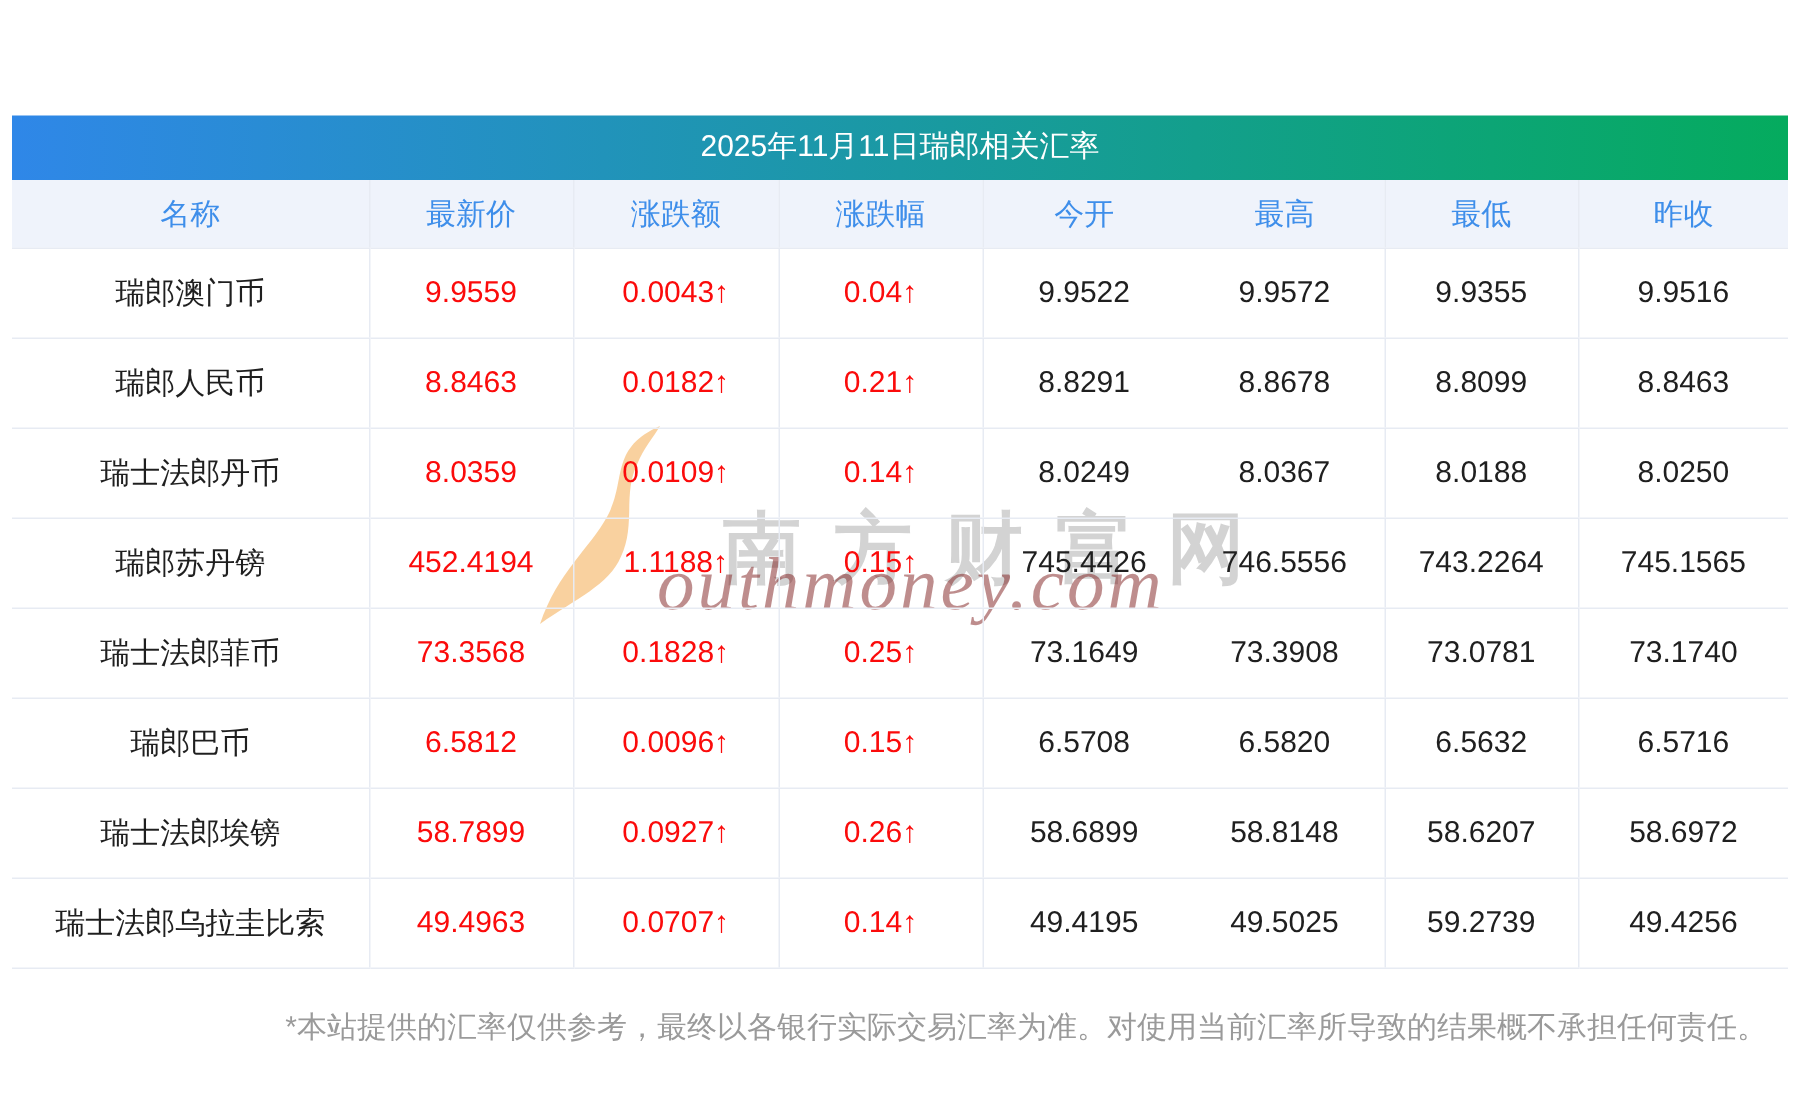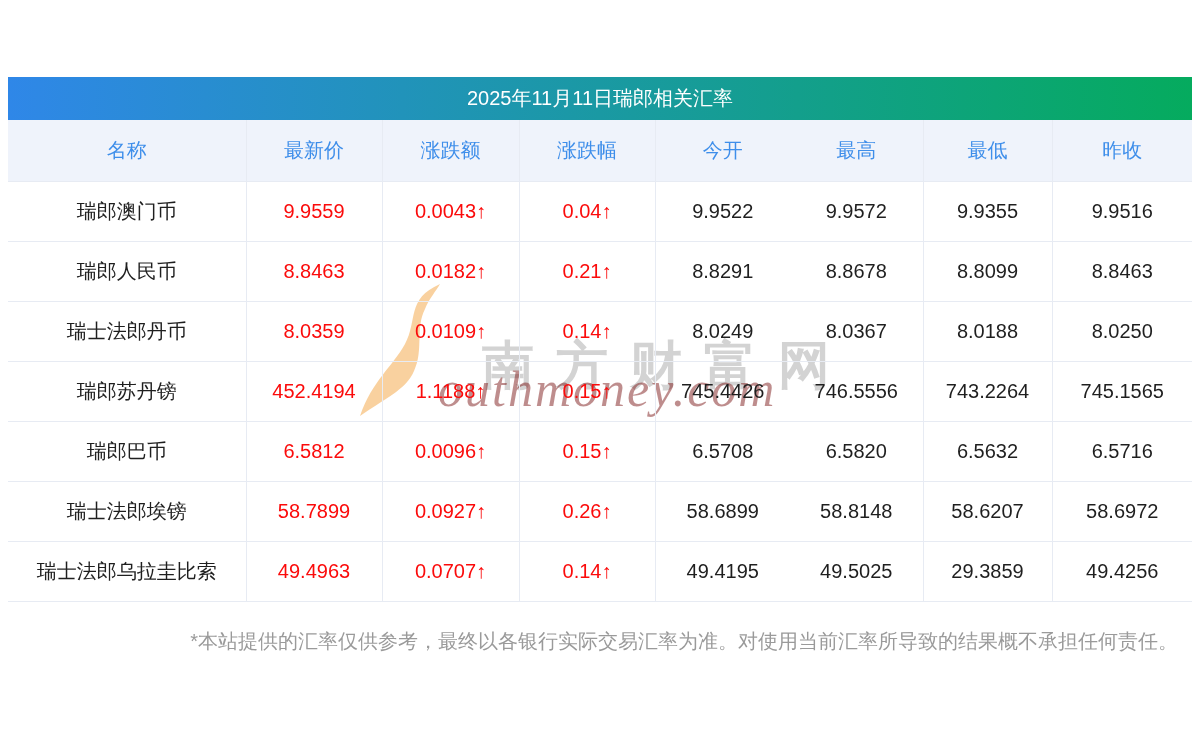--- a/index.html
+++ b/index.html
@@ -22,21 +22,21 @@
   .wm-swoosh{position:absolute;left:8px;top:4px;width:84px;height:132px;}
   .wm-cn{position:absolute;left:130px;top:16px;font-size:52px;font-weight:bold;letter-spacing:22px;
          color:#9e9e9e;opacity:.45;font-family:"Liberation Serif",serif;white-space:nowrap;margin-top:35px;}
   .wm-en{position:absolute;left:86px;top:80px;font-size:50px;font-style:italic;letter-spacing:2px;
          color:#7f1d1d;opacity:.5;font-family:"Liberation Serif",serif;white-space:nowrap;}
 
   .table-wrap{position:absolute;left:8px;top:35px;width:1184px;z-index:1;}
   .title-bar{height:43px;line-height:43px;text-align:center;color:#ffffff;font-size:20px;
              background:linear-gradient(90deg,var(--gradient_left) 0%,var(--gradient_right) 100%);margin-top:42px;}
   table{width:100%;border-collapse:collapse;table-layout:fixed;}
-  th{height:61px;background:var(--header_bg);color:var(--header_text);font-size:20px;font-weight:normal;
+  th{height:45px;background:var(--header_bg);color:var(--header_text);font-size:20px;font-weight:normal;
      text-align:center;border-bottom:1px solid var(--border);}
   td{height:60px;background:transparent;color:var(--body_text);font-size:20px;text-align:center;
      border-bottom:1px solid var(--border);white-space:nowrap;}
   .bl{border-left:1px solid var(--border);}
   td.red{color:var(--up_red);}
   .footer{margin:22px auto 0;width:1156px;text-align:right;font-size:20px;line-height:35px;
           color:var(--footer_text);}
 </style>
 </head>
 <body>
@@ -112,20 +112,30 @@
           <td>瑞郎苏丹镑</td>
           <td class="bl red">452.4194</td>
           <td class="bl red">1.1188↑</td>
           <td class="bl red">0.15↑</td>
           <td class="bl">745.4426</td>
           <td>746.5556</td>
           <td class="bl">743.2264</td>
           <td class="bl">745.1565</td>
         </tr>
         <tr>
+          <td>瑞士法郎菲币</td>
+          <td class="bl red">73.3568</td>
+          <td class="bl red">0.1828↑</td>
+          <td class="bl red">0.25↑</td>
+          <td class="bl">73.1649</td>
+          <td>73.3908</td>
+          <td class="bl">73.0781</td>
+          <td class="bl">73.1740</td>
+        </tr>
+        <tr>
           <td>瑞郎巴币</td>
           <td class="bl red">6.5812</td>
           <td class="bl red">0.0096↑</td>
           <td class="bl red">0.15↑</td>
           <td class="bl">6.5708</td>
           <td>6.5820</td>
           <td class="bl">6.5632</td>
           <td class="bl">6.5716</td>
         </tr>
         <tr>
@@ -138,21 +148,21 @@
           <td class="bl">58.6207</td>
           <td class="bl">58.6972</td>
         </tr>
         <tr>
           <td>瑞士法郎乌拉圭比索</td>
           <td class="bl red">49.4963</td>
           <td class="bl red">0.0707↑</td>
           <td class="bl red">0.14↑</td>
           <td class="bl">49.4195</td>
           <td>49.5025</td>
-          <td class="bl">29.3859</td>
+          <td class="bl">59.2739</td>
           <td class="bl">49.4256</td>
         </tr>
       </tbody>
     </table>
 
     <div class="footer">*本站提供的汇率仅供参考，最终以各银行实际交易汇率为准。对使用当前汇率所导致的结果概不承担任何责任。</div>
   </div>
 
 </div>
 

